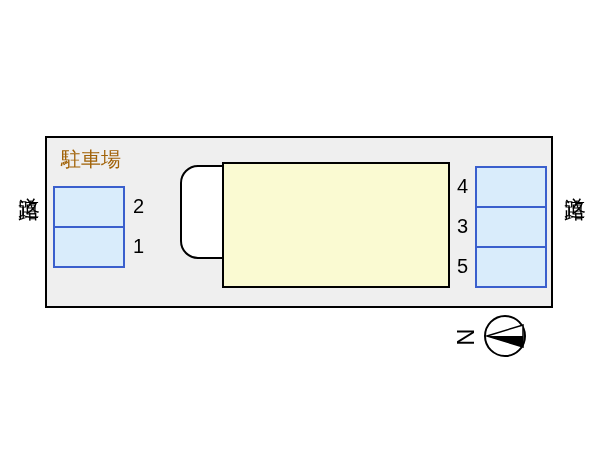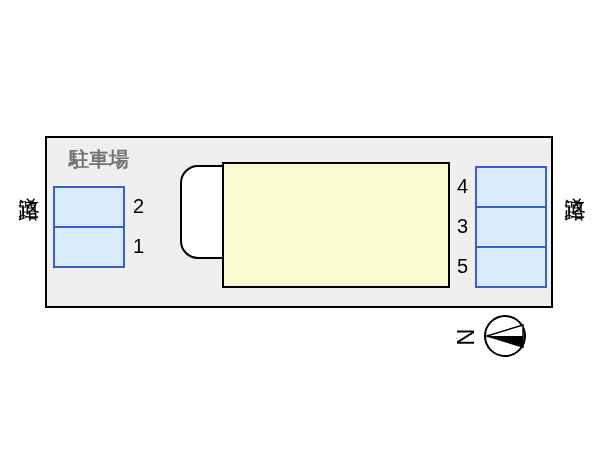--- a/index.html
+++ b/index.html
@@ -21,25 +21,24 @@
     left: 45px;
     top: 136px;
     width: 508px;
     height: 172px;
     background: #efefef;
     border: 2px solid #000;
     box-sizing: border-box;
   }
   .plan-title {
     position: absolute;
-    left: 22px;
+    left: 14px;
     top: 8px;
     font-size: 20px;
-    color: #737373;
-    font-weight: bold;
+    color: #a16207;
   }
   
   .road-label {
     position: absolute;
     writing-mode: vertical-rl;
     text-orientation: upright;
     font-size: 22px;
     color: #000;
     letter-spacing: 2px;
   }

